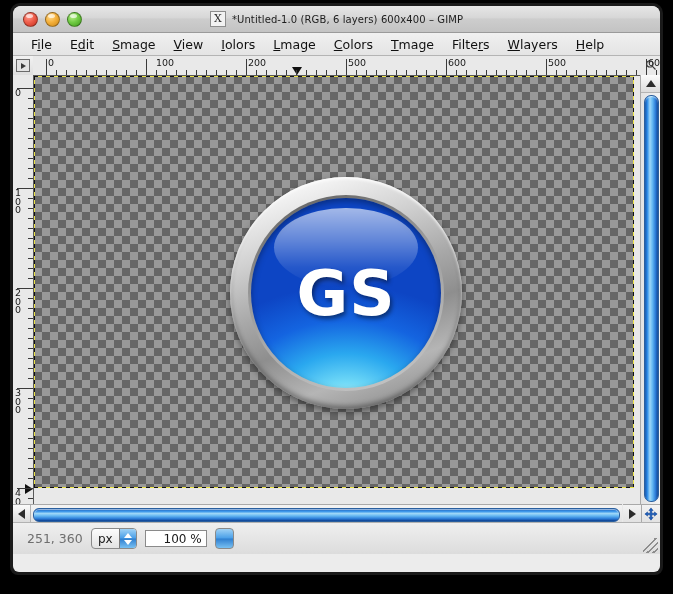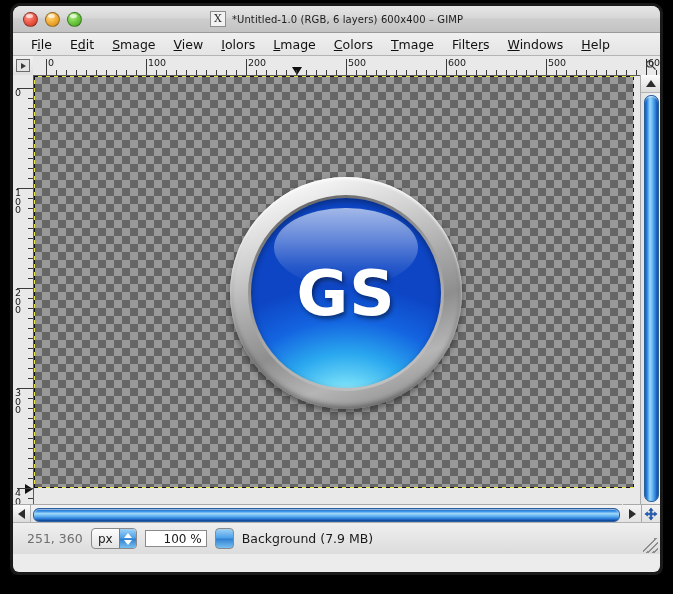--- a/index.html
+++ b/index.html
@@ -521,21 +521,21 @@
     <div id="menubar">
         <div class="menu-item"><span>F</span><span class="mn">i</span><span>le</span></div>
         <div class="menu-item"><span>E</span><span class="mn">d</span><span>it</span></div>
         <div class="menu-item"><span></span><span class="mn">S</span><span>mage</span></div>
         <div class="menu-item"><span></span><span class="mn">V</span><span>iew</span></div>
         <div class="menu-item"><span></span><span class="mn">I</span><span>olors</span></div>
         <div class="menu-item"><span></span><span class="mn">L</span><span>mage</span></div>
         <div class="menu-item"><span></span><span class="mn">C</span><span>olors</span></div>
         <div class="menu-item"><span></span><span class="mn">T</span><span>mage</span></div>
         <div class="menu-item"><span>Filte</span><span class="mn">r</span><span>s</span></div>
-        <div class="menu-item"><span></span><span class="mn">W</span><span>indows</span></div>
+        <div class="menu-item"><span></span><span class="mn">W</span><span>layers</span></div>
         <div class="menu-item"><span></span><span class="mn">H</span><span>elp</span></div>
       </div>
 
     <div id="editor">
 
       <div id="ruler-corner">
         <span class="btn"></span>
       </div>
 
       <div id="hruler">
@@ -549,21 +549,21 @@
           <div class="tick minor" style="left: 23px;"></div>
           <div class="tick minor" style="left: 33px;"></div>
           <div class="tick minor" style="left: 43px;"></div>
           <div class="tick minor" style="left: 53px;"></div>
           <div class="tick minor" style="left: 63px;"></div>
           <div class="tick minor" style="left: 73px;"></div>
           <div class="tick minor" style="left: 83px;"></div>
           <div class="tick minor" style="left: 93px;"></div>
           <div class="tick minor" style="left: 103px;"></div>
           <div class="tick major" style="left: 113px;"></div>
-          <div class="lbl" style="left: 115px;">100</div>
+          <div class="lbl" style="left: 115px; padding-left: 8px;">100</div>
           <div class="tick minor" style="left: 123px;"></div>
           <div class="tick minor" style="left: 133px;"></div>
           <div class="tick minor" style="left: 143px;"></div>
           <div class="tick minor" style="left: 153px;"></div>
           <div class="tick minor" style="left: 163px;"></div>
           <div class="tick minor" style="left: 173px;"></div>
           <div class="tick minor" style="left: 183px;"></div>
           <div class="tick minor" style="left: 193px;"></div>
           <div class="tick minor" style="left: 203px;"></div>
           <div class="tick major" style="left: 213px;"></div>
@@ -710,19 +710,18 @@
         </div>
       </div>
 
       <div id="zoom-field">100 %</div>
 
       <div class="spin-standalone">
         <span class="up"></span>
         <span class="down"></span>
       </div>
 
-      <div id="layer-status">Background (7.9 MB)</div>
 
       <div id="resize-grip"></div>
     </div>
 
   </div>
 </div>
 
 </body></html>

